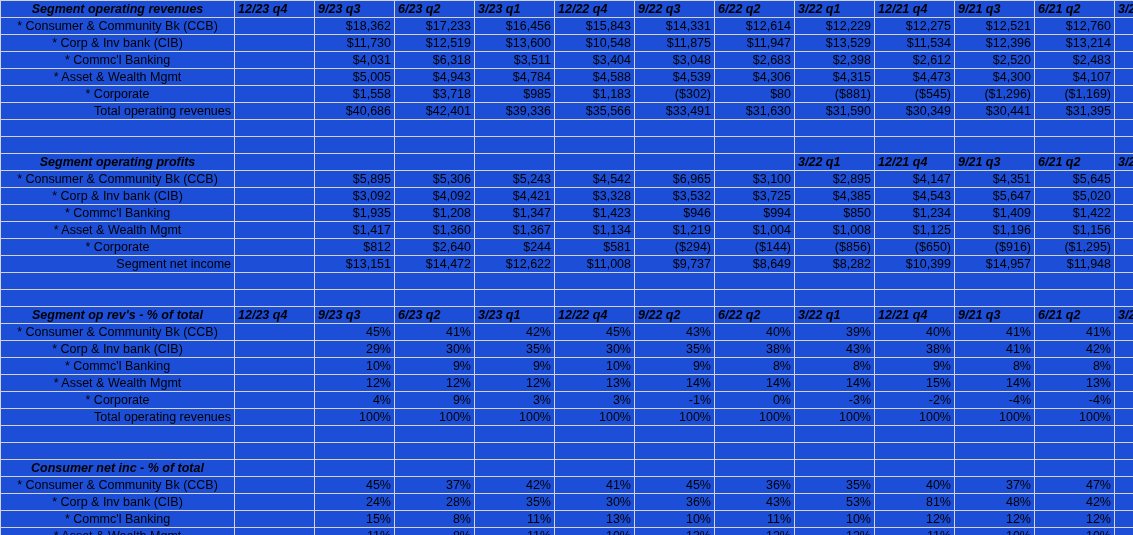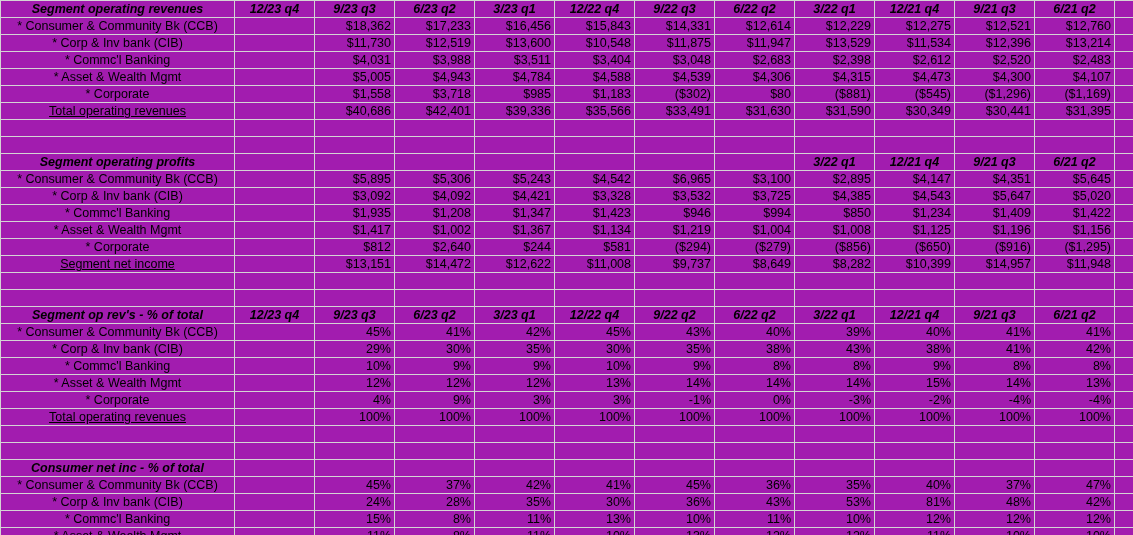--- a/index.html
+++ b/index.html
@@ -11,21 +11,21 @@
     font-family: "Liberation Sans", sans-serif;
     font-size: 12.5px;
     color: #000000;
     -webkit-font-smoothing: none;
   }
   #sheet {
     width: 1133px;
     height: 535px;
     position: relative;
     overflow: hidden;
-    background: #a21caf;
+    background: #1d4ed8;
   }
   table.grid {
     border-collapse: collapse;
     table-layout: fixed;
     width: 1133px;
   }
   table.grid td {
     border: 1px solid #d4d4d4;
     height: 17px;
     line-height: 16px;
@@ -43,28 +43,26 @@
     text-align: center;
     padding-left: 2px;
   }
   td.section-title {
     font-weight: bold;
     font-style: italic;
     text-align: center;
     padding-right: 24px;
   }
   td.total-label {
-    text-align: center;
+    text-align: right;
     padding-left: 30px;
-    text-decoration: underline;
   }
   td.datehead {
     font-weight: bold;
     font-style: italic;
-    text-align: center;
   }
   td.num {
     text-align: right;
     padding-right: 6px;
   }
   td.blank { }
   tr.spacer td { height: 17px; }
 </style>
 </head>
 <body>
@@ -130,21 +128,21 @@
           <td class="num">$13,529</td>
           <td class="num">$11,534</td>
           <td class="num">$12,396</td>
           <td class="num">$13,214</td>
           <td class="num">$14,605</td>
         </tr>
         <tr>
           <td class="label">* Commc'l Banking</td>
           <td class="num"></td>
           <td class="num">$4,031</td>
-          <td class="num">$3,988</td>
+          <td class="num">$6,318</td>
           <td class="num">$3,511</td>
           <td class="num">$3,404</td>
           <td class="num">$3,048</td>
           <td class="num">$2,683</td>
           <td class="num">$2,398</td>
           <td class="num">$2,612</td>
           <td class="num">$2,520</td>
           <td class="num">$2,483</td>
           <td class="num">$2,393</td>
         </tr>
@@ -280,40 +278,40 @@
           <td class="num">$850</td>
           <td class="num">$1,234</td>
           <td class="num">$1,409</td>
           <td class="num">$1,422</td>
           <td class="num">$1,181</td>
         </tr>
         <tr>
           <td class="label">* Asset &amp; Wealth Mgmt</td>
           <td class="num"></td>
           <td class="num">$1,417</td>
-          <td class="num">$1,002</td>
+          <td class="num">$1,360</td>
           <td class="num">$1,367</td>
           <td class="num">$1,134</td>
           <td class="num">$1,219</td>
           <td class="num">$1,004</td>
           <td class="num">$1,008</td>
           <td class="num">$1,125</td>
           <td class="num">$1,196</td>
           <td class="num">$1,156</td>
           <td class="num">$1,260</td>
         </tr>
         <tr>
           <td class="label">* Corporate</td>
           <td class="num"></td>
           <td class="num">$812</td>
           <td class="num">$2,640</td>
           <td class="num">$244</td>
           <td class="num">$581</td>
           <td class="num">($294)</td>
-          <td class="num">($279)</td>
+          <td class="num">($144)</td>
           <td class="num">($856)</td>
           <td class="num">($650)</td>
           <td class="num">($916)</td>
           <td class="num">($1,295)</td>
           <td class="num">($852)</td>
         </tr>
         <tr>
           <td class="total-label">Segment net income</td>
           <td class="num"></td>
           <td class="num">$13,151</td>

